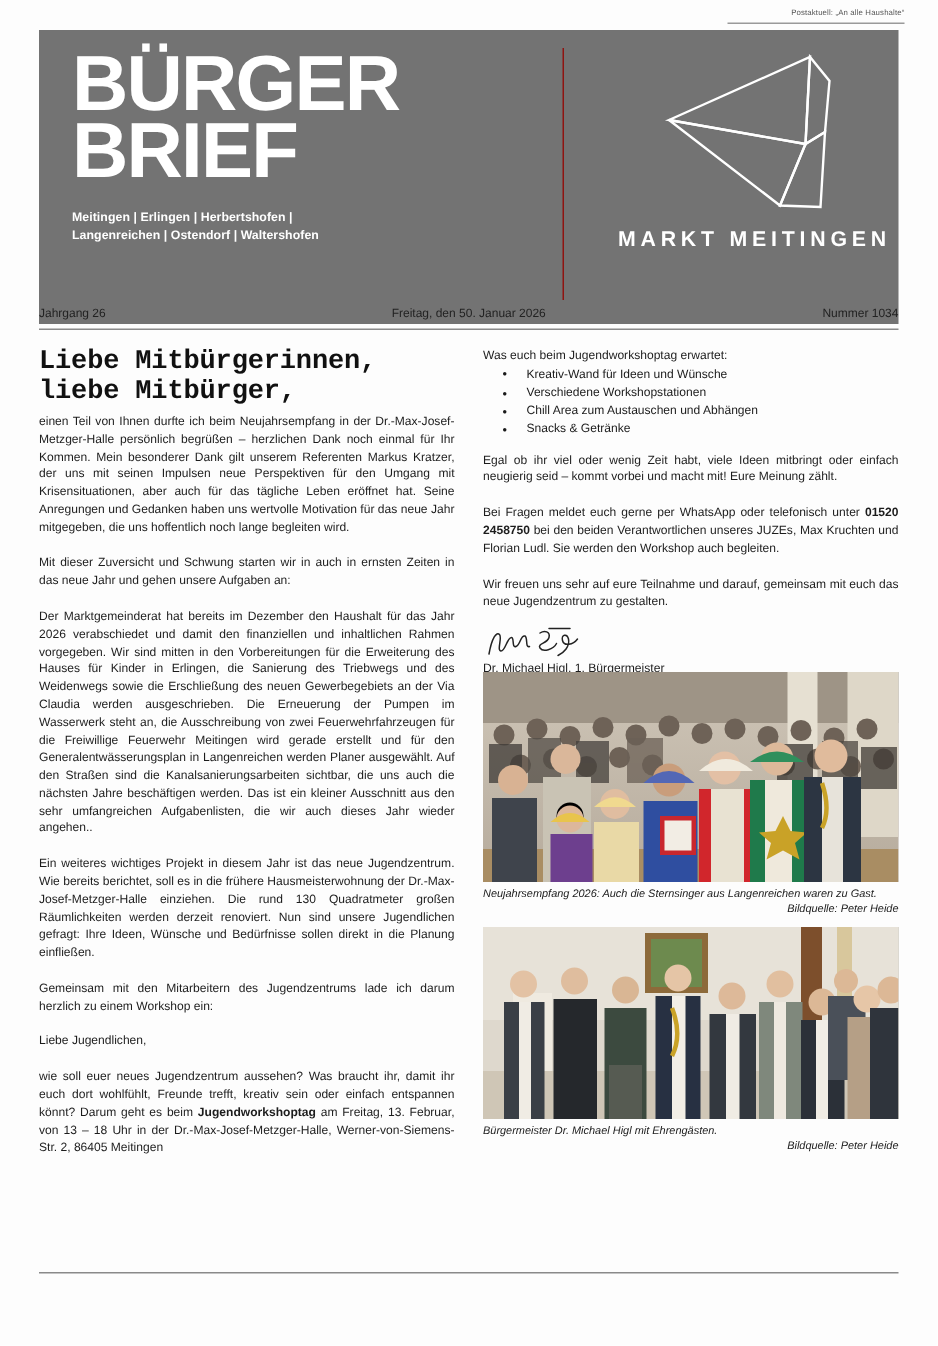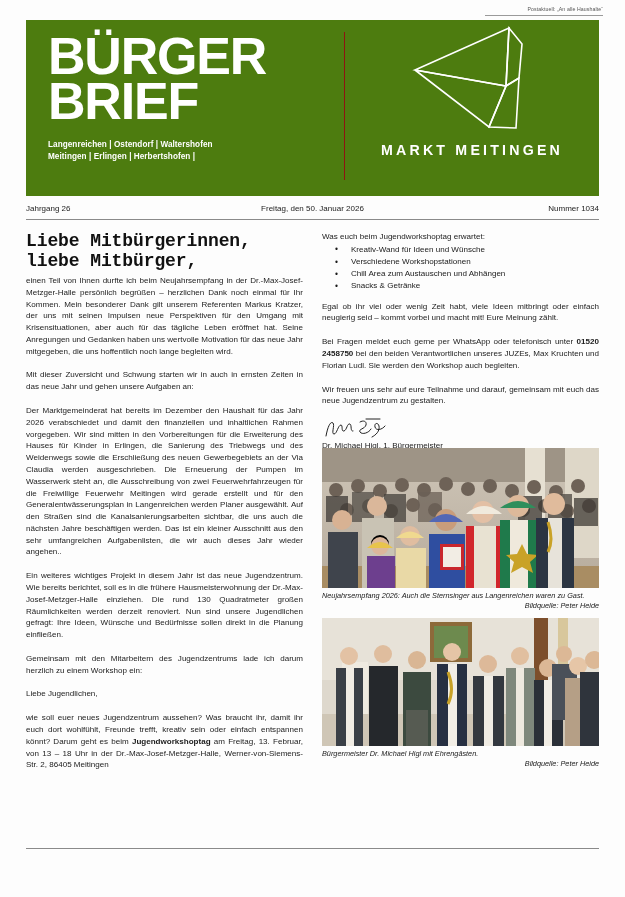--- a/index.html
+++ b/index.html
@@ -22,23 +22,23 @@
     font-size:5.2px;letter-spacing:.1px;color:#555;
     text-align:right;
   }
   .postal-rule{
     position:absolute;top:15px;right:22px;width:118px;height:1px;background:#9a9a9a;
   }
 
   
   .masthead{
     position:absolute;left:26px;top:20px;
-    width:573px;height:176px;
-    background:#4d7c0f;
-    display:flex;align-items:stretch;
+    width:573px;height:196px;
+    background:#737373;
+    display:flex;align-items:stretch;gap:31px;
   }
   .mh-left{
     width:318px;padding:14px 0 0 22px;box-sizing:border-box;
     display:flex;flex-direction:column;justify-content:flex-start;
   }
   .mh-title{
     color:#fff;font-weight:700;
     font-size:52px;line-height:.86;letter-spacing:-1.2px;
     font-family:"Liberation Sans", sans-serif;
   }
@@ -46,20 +46,21 @@
   .mh-towns{
     color:#fff;font-size:8.2px;font-weight:700;line-height:1.45;
     margin-top:16px;letter-spacing:.05px;
   }
   .mh-divider{
     width:1px;background:#8f1411;margin:12px 0 16px 0;
   }
   .mh-right{
     flex:1;position:relative;
     display:flex;flex-direction:column;align-items:center;justify-content:flex-start;
+    padding-top:10px;
   }
   .mh-logo{width:152px;height:120px;}
   .mh-brand{
     color:#fff;font-size:14.2px;font-weight:700;letter-spacing:3.2px;
     margin-top:2px;white-space:nowrap;
   }
 
   
   .issue-bar{
     position:absolute;left:26px;top:204px;width:573px;
@@ -150,22 +151,22 @@
   <div class="postal-line">Postaktuell: „An alle Haushalte“</div>
   <div class="postal-rule"></div>
 
   <div class="masthead">
     <div class="mh-left">
       <div class="mh-title">
         <span>BÜRGER</span>
         <span class="l2">BRIEF</span>
       </div>
       <div class="mh-towns">
+        <div>Meitingen | Erlingen | Herbertshofen |</div>
         <div>Langenreichen | Ostendorf |  Waltershofen</div>
-        <div>Meitingen | Erlingen | Herbertshofen |</div>
       </div>
     </div>
     <div class="mh-divider"></div>
     <div class="mh-right">
       <span class="mh-logo">
         <svg class="mh-logo" viewBox="0 0 152 120" fill="none" stroke="#ffffff" stroke-width="1.6">
           <polygon points="19,50 113,8 110,66"></polygon>
           <polygon points="110,66 113,8 126,24 123,58"></polygon>
           <polygon points="19,50 110,66 93,107"></polygon>
           <polygon points="110,66 123,58 120,108 93,107"></polygon>

